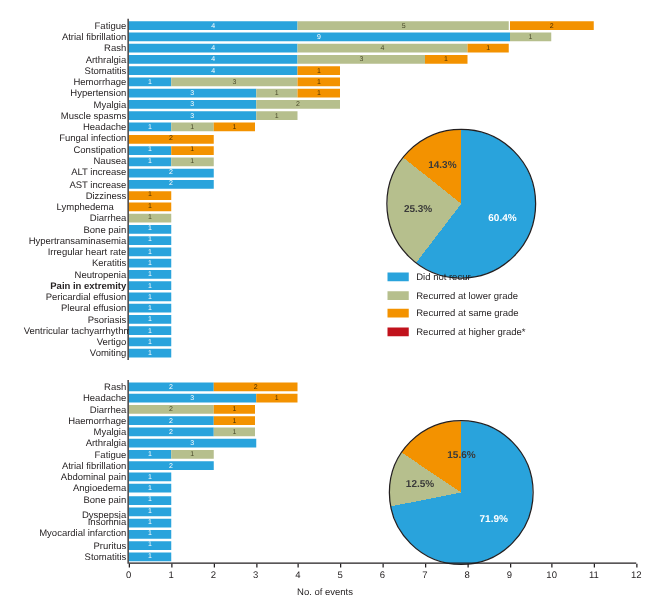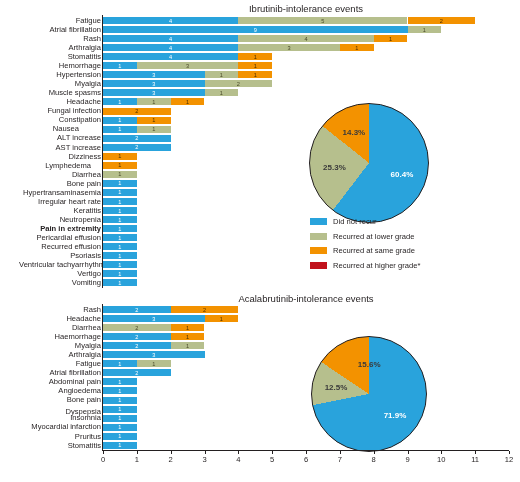--- a/index.html
+++ b/index.html
@@ -85,49 +85,48 @@
     font-weight:bold;
     white-space:nowrap;
     transform:translate(-50%,-50%);
   }
 </style>
 </head>
 <body>
 
 <div id="figure">
 
-  <div class="panel-title" id="title-top" style="left:103px;width:406px;top:3px;">Ibrutinib-intolerance events</div>
 
   <div id="upper-labels">
       <div class="cat-label" style="top: 15.8px; width: 101px; left: 0px;">Fatigue</div>
       <div class="cat-label" style="top: 24.85px; width: 101px; left: 0px;">Atrial fibrillation</div>
       <div class="cat-label" style="top: 33.9px; width: 101px; left: 0px;">Rash</div>
       <div class="cat-label" style="top: 42.95px; width: 101px; left: 0px;">Arthralgia</div>
       <div class="cat-label" style="top: 52px; width: 101px; left: 0px;">Stomatitis</div>
       <div class="cat-label" style="top: 61.05px; width: 101px; left: 0px;">Hemorrhage</div>
       <div class="cat-label" style="top: 70.1px; width: 101px; left: 0px;">Hypertension</div>
       <div class="cat-label" style="top: 79.15px; width: 101px; left: 0px;">Myalgia</div>
       <div class="cat-label" style="top: 88.2px; width: 101px; left: 0px;">Muscle spasms</div>
       <div class="cat-label" style="top: 97.25px; width: 101px; left: 0px;">Headache</div>
       <div class="cat-label" style="top: 106.3px; width: 101px; left: 0px;">Fungal infection</div>
       <div class="cat-label" style="top: 115.35px; width: 101px; left: 0px;">Constipation</div>
-      <div class="cat-label" style="top: 124.4px; width: 79px; left: 0px;">Nausea</div>
+      <div class="cat-label" style="top: 124.4px; width: 101px; left: 0px;">Nausea</div>
       <div class="cat-label" style="top: 133.45px; width: 101px; left: 0px;">ALT increase</div>
       <div class="cat-label" style="top: 142.5px; width: 101px; left: 0px;">AST increase</div>
       <div class="cat-label" style="top: 151.55px; width: 101px; left: 0px;">Dizziness</div>
       <div class="cat-label" style="top: 160.6px; width: 91px; left: 0px;">Lymphedema</div>
       <div class="cat-label" style="top: 169.65px; width: 101px; left: 0px;">Diarrhea</div>
       <div class="cat-label" style="top: 178.7px; width: 101px; left: 0px;">Bone pain</div>
       <div class="cat-label" style="top: 187.75px; width: 101px; left: 0px;">Hypertransaminasemia</div>
       <div class="cat-label" style="top: 196.8px; width: 101px; left: 0px;">Irregular heart rate</div>
       <div class="cat-label" style="top: 205.85px; width: 101px; left: 0px;">Keratitis</div>
       <div class="cat-label" style="top: 214.9px; width: 101px; left: 0px;">Neutropenia</div>
       <div class="cat-label" style="top: 223.95px; width: 101px; left: 0px; font-weight: bold;">Pain in extremity</div>
       <div class="cat-label" style="top: 233px; width: 101px; left: 0px;">Pericardial effusion</div>
-      <div class="cat-label" style="top: 242.05px; width: 101px; left: 0px;">Recurred effusion</div>
+      <div class="cat-label" style="top: 242.05px; width: 101px; left: 0px;">Pleural effusion</div>
       <div class="cat-label" style="top: 251.1px; width: 101px; left: 0px;">Psoriasis</div>
       <div class="cat-label" style="top: 260.15px; width: 111px; left: 0px;">Ventricular tachyarrhythmia</div>
       <div class="cat-label" style="top: 269.2px; width: 101px; left: 0px;">Vertigo</div>
       <div class="cat-label" style="top: 278.25px; width: 101px; left: 0px;">Vomiting</div>
     </div>
   <div id="upper-bars">
       <div class="bar-row" style="left: 103px; top: 17px; height: 7px; width: 406px;">
         <div class="seg seg-blue" style="left: 0px; width: 135.333px; height: 7px;">4</div>
         <div class="seg seg-olive" style="left: 135.333px; width: 169.167px; height: 7px;">5</div>
         <div class="seg seg-orange" style="left: 304.5px; width: 67.6667px; height: 7px;">2</div>
@@ -257,21 +256,20 @@
       <div class="legend-item">
         <span class="legend-swatch" style="background: rgb(243, 146, 0);"></span>
         <span class="legend-text">Recurred at same grade</span>
       </div>
       <div class="legend-item">
         <span class="legend-swatch" style="background: rgb(193, 18, 28);"></span>
         <span class="legend-text">Recurred at higher grade*</span>
       </div>
     </div>
 
-  <div class="panel-title" id="title-bottom" style="left:103px;width:406px;top:293px;">Acalabrutinib-intolerance events</div>
 
   <div id="lower-labels">
       <div class="cat-label" style="top: 304.8px; width: 101px; left: 0px;">Rash</div>
       <div class="cat-label" style="top: 313.85px; width: 101px; left: 0px;">Headache</div>
       <div class="cat-label" style="top: 322.9px; width: 101px; left: 0px;">Diarrhea</div>
       <div class="cat-label" style="top: 331.95px; width: 101px; left: 0px;">Haemorrhage</div>
       <div class="cat-label" style="top: 341px; width: 101px; left: 0px;">Myalgia</div>
       <div class="cat-label" style="top: 350.05px; width: 101px; left: 0px;">Arthralgia</div>
       <div class="cat-label" style="top: 359.1px; width: 101px; left: 0px;">Fatigue</div>
       <div class="cat-label" style="top: 368.15px; width: 101px; left: 0px;">Atrial fibrillation</div>
@@ -371,14 +369,15 @@
       <div class="tick-label" style="left: 373.667px; top: 455px;">8</div>
       <div class="tick" style="left: 407.5px; top: 451px;"></div>
       <div class="tick-label" style="left: 407.5px; top: 455px;">9</div>
       <div class="tick" style="left: 441.333px; top: 451px;"></div>
       <div class="tick-label" style="left: 441.333px; top: 455px;">10</div>
       <div class="tick" style="left: 475.167px; top: 451px;"></div>
       <div class="tick-label" style="left: 475.167px; top: 455px;">11</div>
       <div class="tick" style="left: 509px; top: 451px;"></div>
       <div class="tick-label" style="left: 509px; top: 455px;">12</div>
     </div>
+  <div class="xaxis-title" id="xaxis-title" style="top:469px;">No. of events</div>
 
 </div>
 
 </body></html>

